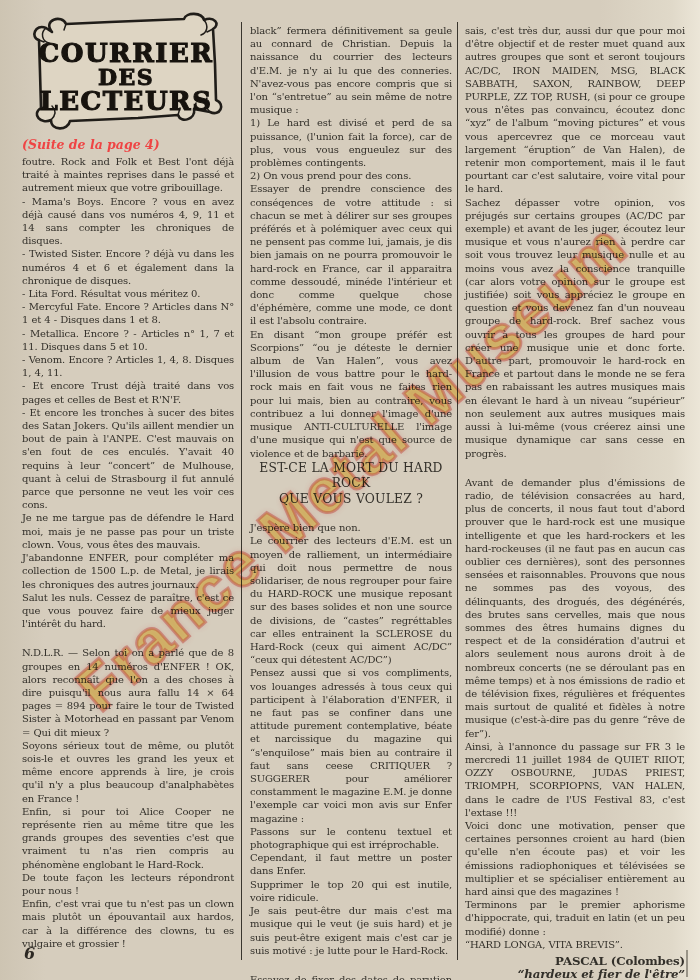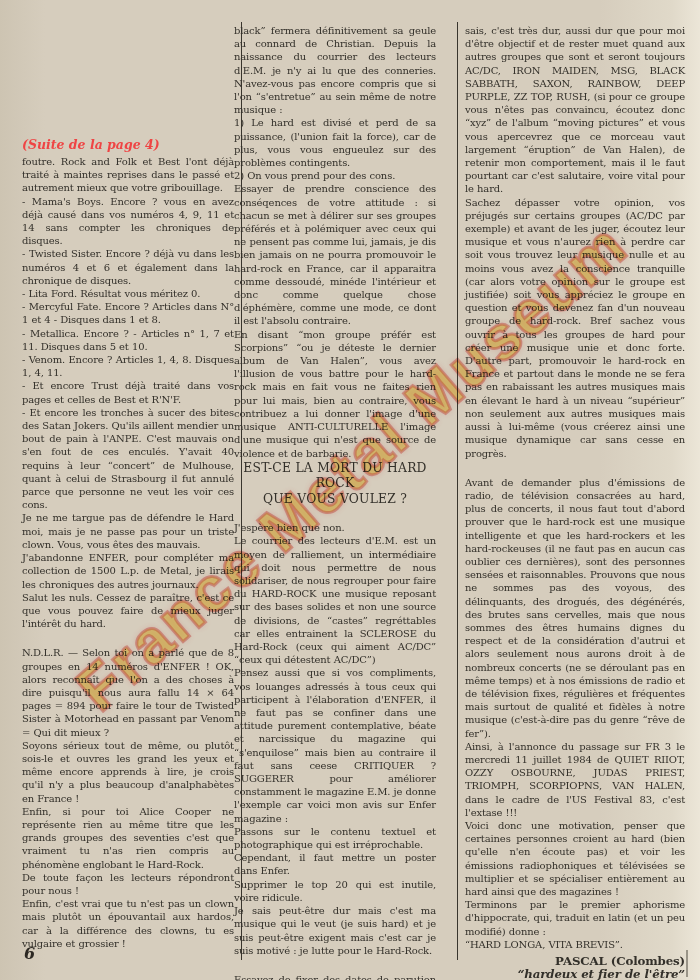--- a/index.html
+++ b/index.html
@@ -15,21 +15,21 @@
     position:absolute;left:22px;top:137px;width:212px;
     font-weight:bold;font-style:italic;font-size:12.5px;color:#ef4444;
   }
   
   .col{
     position:absolute;color:#33302a;font-size:10px;line-height:13.2px;
     text-align:justify;letter-spacing:-0.15px;word-spacing:0.2px;
     -moz-hyphens:auto;hyphens:auto;
   }
   #col1{left:22px;top:155px;width:212px;height:806px;}
-  #col2{left:234px;top:24px;width:202px;height:938px;}
+  #col2{left:250px;top:24px;width:202px;height:938px;}
   #col3{left:465px;top:24px;width:220px;height:938px;}
   .divider{position:absolute;top:22px;height:938px;width:1.4px;background:#39352d;}
   #div1{left:241px;}
   #div2{left:457px;}
   
   .blk{margin:0;}
   .blk.gap{margin-top:16px;}
   .p{}
   .h{font-size:12.3px;line-height:15.5px;letter-spacing:0.2px;white-space:pre-line;
      text-align:center;margin:1px 0 14px;}
@@ -52,20 +52,29 @@
     mix-blend-mode:multiply;
   }
   .edge-mark{position:absolute;left:686px;top:950px;width:1.5px;height:27px;background:#5a554b;opacity:.55;}
   svg text{font-family:"DejaVu Serif", serif;}
 </style>
 </head>
 <body>
 
 <div class="page">
 
+  <div id="header">
+    <svg viewBox="0 0 216 126" width="216" height="126">
+      <path d="M34 20 C24 8 44 2 48 12 L92 10 166 7 C168 0 184 0 186 8 C196 4 203 12 195 17 L197 52 198 88 C208 92 202 105 192 100 L176 97 C178 107 163 112 160 103 L120 106 52 109 C50 119 33 119 33 108 C23 113 13 102 23 96 L22 60 21 28 C12 26 17 11 28 16 Z" fill="#ded5c3" stroke="#201d19" stroke-width="2.6" stroke-linejoin="round"></path>
+      <path d="M28 16 C22 21 24 29 31 31 M21 28 l5 2 M186 8 C191 14 189 21 183 23 M195 17 l-6 3 M33 108 C38 103 38 98 34 94 M23 96 l6 -2 M192 100 C187 95 186 90 189 86 M160 103 l2 -7 M48 12 l-2 6 M176 97 l2 -6" fill="none" stroke="#201d19" stroke-width="1.5" stroke-linecap="round"></path>
+      <text x="108" y="50" text-anchor="middle" font-size="26" font-weight="bold" letter-spacing="1.5" fill="#17130e" stroke="#17130e" stroke-width="1.1">COURRIER</text>
+      <text x="108" y="73" text-anchor="middle" font-size="22" font-weight="bold" letter-spacing="1.5" fill="#17130e" stroke="#17130e" stroke-width="1">DES</text>
+      <text x="108" y="98" text-anchor="middle" font-size="26" font-weight="bold" letter-spacing="1.5" fill="#17130e" stroke="#17130e" stroke-width="1.1">LECTEURS</text>
+    </svg>
+  </div>
 
   <div id="subtitle">(Suite de la page 4)</div>
 
   <div id="col1" class="col">
       <div class="blk p">foutre. Rock and Folk et Best l'ont déjà traité à maintes reprises dans le passé et autrement mieux que votre gribouillage.</div>
       <div class="blk p">- Mama's Boys. Encore ? vous en avez déjà causé dans vos numéros 4, 9, 11 et 14 sans compter les chroniques de disques.</div>
       <div class="blk p">- Twisted Sister. Encore ? déjà vu dans les numéros 4 et 6 et également dans la chronique de disques.</div>
       <div class="blk p">- Lita Ford. Résultat vous méritez 0.</div>
       <div class="blk p">- Mercyful Fate. Encore ? Articles dans N° 1 et 4 - Disques dans 1 et 8.</div>
       <div class="blk p">- Metallica. Encore ? - Articles n° 1, 7 et 11. Disques dans 5 et 10.</div>

